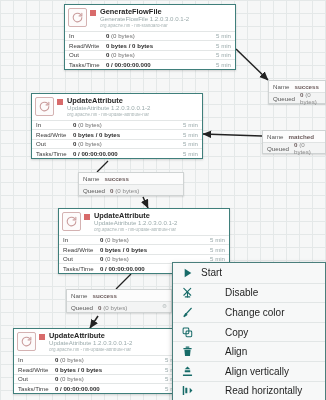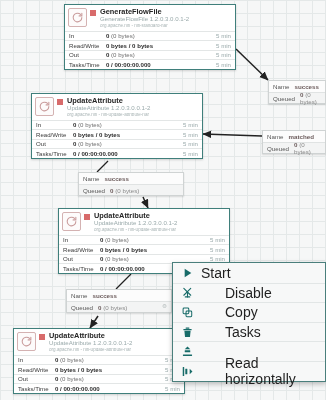--- a/index.html
+++ b/index.html
@@ -98,21 +98,21 @@
     width: 154px;
     background: #f7f8f8;
     border: 1.2px solid #4a7f7c;
     box-shadow: 0 2px 5px rgba(0,0,0,.25);
     z-index: 40;
   }
   .mi {
     display: flex; align-items: center;
     height: 19.6px;
     padding: 0 6px 0 8px;
-    font-size: 14px;
+    font-size: 10px;
     color: #1f1f1f;
     cursor: default;
   }
   .mi + .mi { border-top: .7px solid #e2e6e6; gap: 24px; }
   .mi-ico {
     width: 13px; height: 13px;
     flex: 0 0 auto;
     margin-right: 7px;
     display: flex; align-items: center; justify-content: center;
     color: #176b68;
@@ -353,50 +353,60 @@
         <svg width="11" height="11" viewBox="0 0 12 12" fill="none" stroke="#176b68" stroke-width="1.2" stroke-linecap="round">
           <path d="M2 1.5 L9.5 9"></path>
             <path d="M9.5 1.5 L2 9"></path>
             <path d="M6 5.2 L6 10.8"></path>
             <path d="M3.6 10.8 L8.4 10.8"></path>
         </svg>
       </span>
       <span>Disable</span>
     </div>
 
+    <div class="mi">
+      <span class="mi-ico">
+        <svg width="11" height="11" viewBox="0 0 12 12" fill="none" stroke="#176b68" stroke-width="1.5" stroke-linecap="round">
+          <path d="M10 1.5 L4.5 7.5"></path>
+            <path d="M4.2 7.2 L2 10.5 L5.2 8.4"></path>
+        </svg>
+      </span>
+      <span>Change color</span>
+    </div>
 
     <div class="mi">
       <span class="mi-ico">
         <svg width="11" height="11" viewBox="0 0 12 12" fill="none" stroke="#176b68" stroke-width="1.1">
           <rect x="1.2" y="1.2" width="6.2" height="6.2" rx="1"></rect>
           <rect x="4.4" y="4.4" width="6.2" height="6.2" rx="1"></rect>
         </svg>
       </span>
       <span>Copy</span>
     </div>
 
     <div class="mi">
       <span class="mi-ico">
         <svg width="11" height="11" viewBox="0 0 12 12" fill="#176b68">
           <rect x="4" y="0.6" width="4" height="1.3" rx=".3"></rect>
           <rect x="1.5" y="2.2" width="9" height="1.4" rx=".3"></rect>
           <path d="M2.6 4 h6.8 l-.7 7 h-5.4 z"></path>
         </svg>
       </span>
-      <span>Tasks</span>
+      <span>Align</span>
     </div>
 
     <div class="mi">
       <span class="mi-ico">
         <svg width="11" height="11" viewBox="0 0 12 12" fill="#176b68">
           <path d="M6 0.6 L9 3.6 L3 3.6 z"></path>
           <rect x="3" y="4.6" width="6" height="2.2" rx=".3"></rect>
           <rect x="1" y="9.2" width="10" height="1.6" rx=".4"></rect>
         </svg>
       </span>
+      <span>Align vertically</span>
     </div>
 
     <div class="mi">
       <span class="mi-ico">
         <svg width="11" height="11" viewBox="0 0 12 12" fill="#176b68">
           <rect x="0.8" y="1" width="1.6" height="10" rx=".4"></rect>
           <rect x="3.6" y="3" width="2.2" height="6" rx=".3"></rect>
           <path d="M11.4 6 L8.4 9 L8.4 3 z"></path>
         </svg>
       </span>

